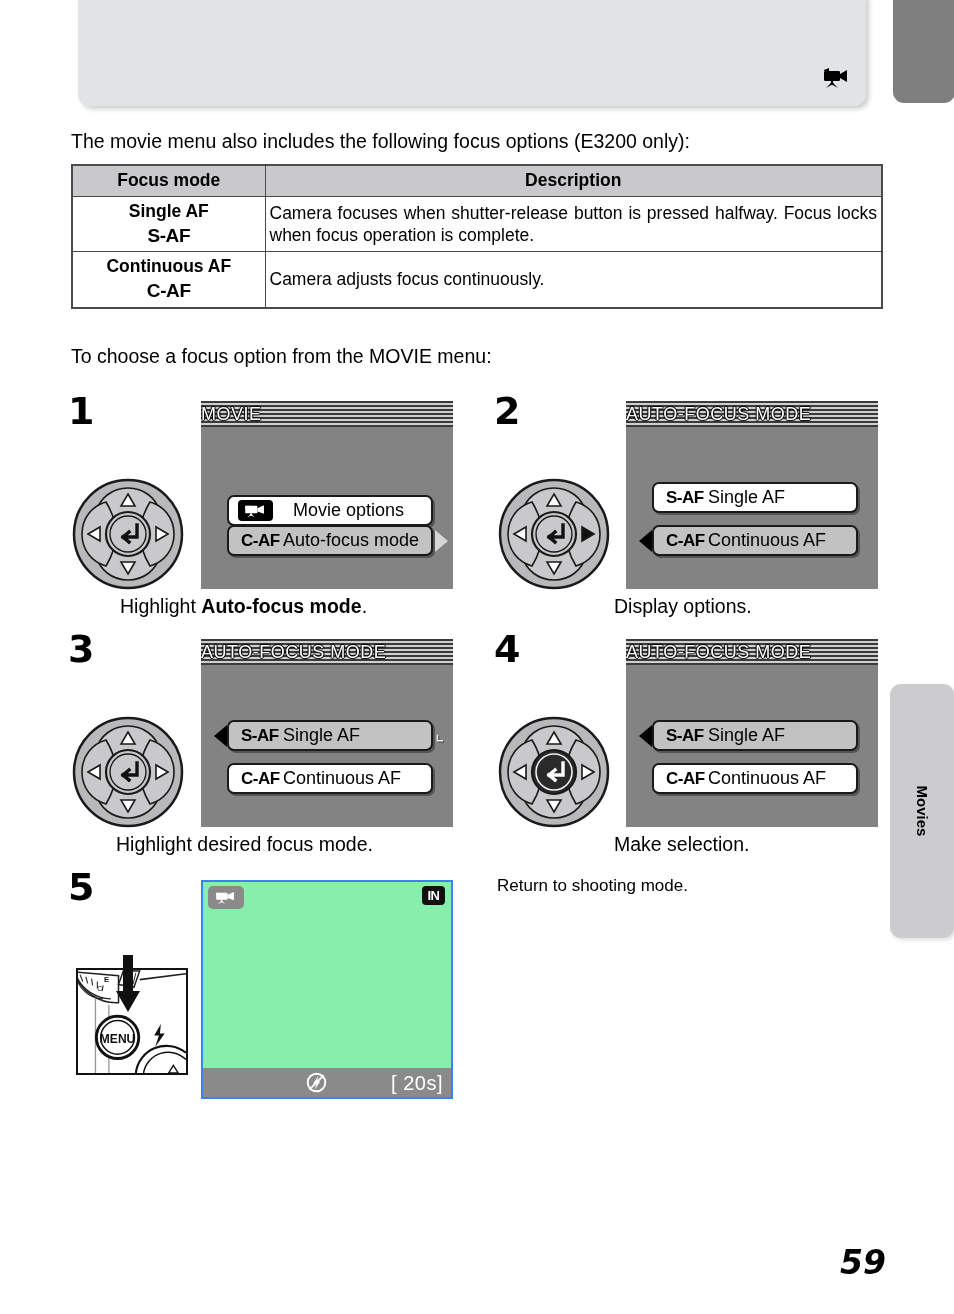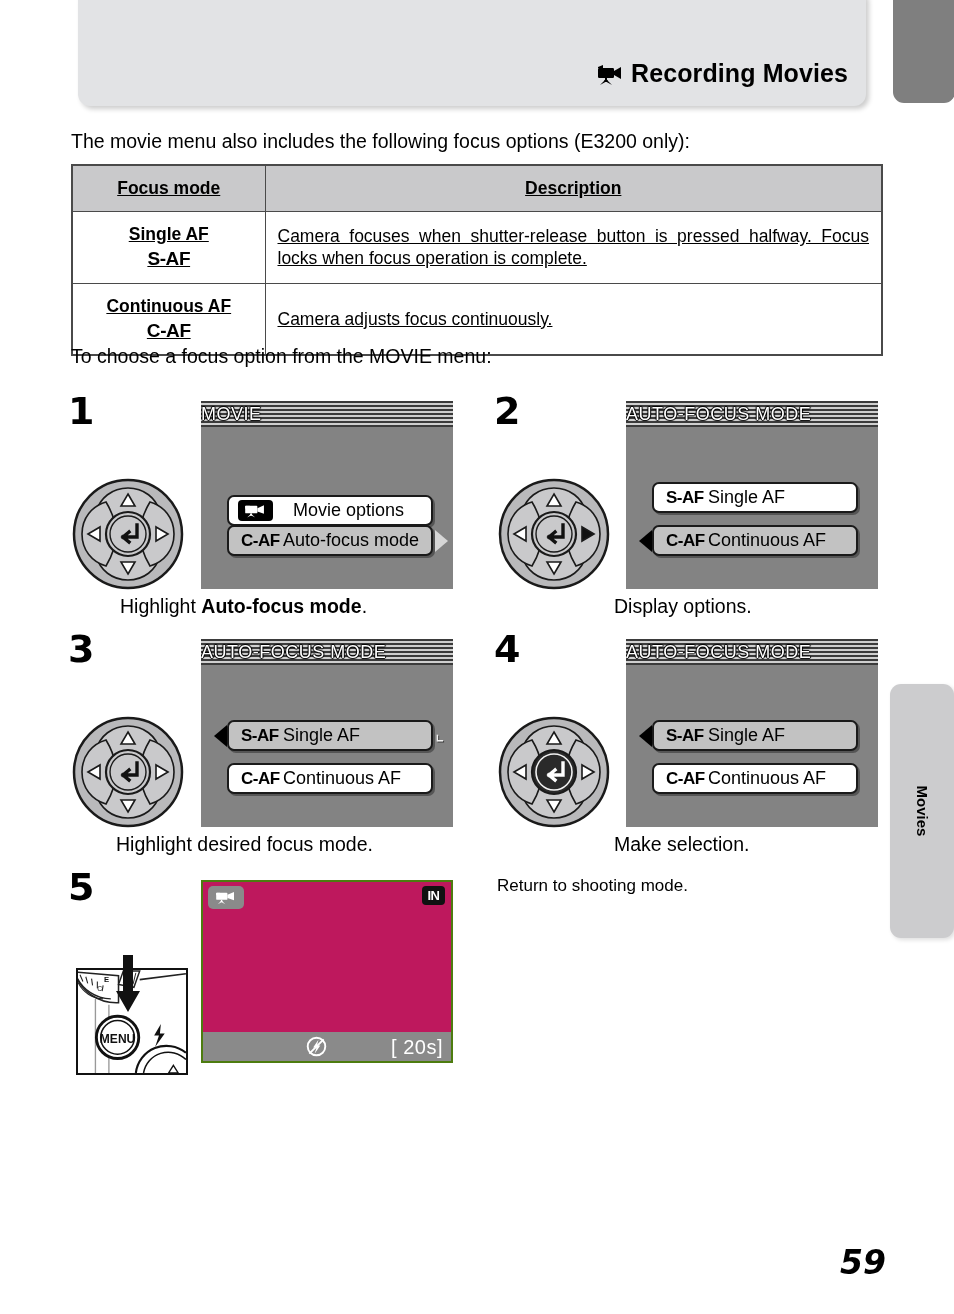--- a/index.html
+++ b/index.html
@@ -79,23 +79,22 @@
   
   .focus-table {
     position: absolute;
     left: 71px; top: 164px;
     width: 812px;
     border-collapse: collapse;
     border: 2px solid #4a4a4a;
   }
   .focus-table th, .focus-table td {
     border: 1.5px solid #4a4a4a;
-    padding: 12px;
+    padding: 4px;
     vertical-align: middle;
-    text-decoration: underline;
   }
   .focus-table thead th {
     background: #c9c9cb;
     font-size: 17.5px;
     font-weight: bold;
     height: 31px;
     text-align: center;
   }
   .col-mode { width: 193px; }
   .cell-mode {
@@ -230,23 +229,23 @@
   }
   .down-arrow {
     position: absolute;
     width: 26px;
     left: 42px;
     top: -22px;
     z-index: 5;
   }
   .lcd-live {
     position: absolute;
-    width: 252px; height: 183px;
-    background: #be185d;
-    border: 2px solid #4d7c0f;
+    width: 252px; height: 219px;
+    background: #86efac;
+    border: 2px solid #3b82f6;
   }
   .live-topbar { position: relative; height: 30px; }
   .movie-tag {
     position: absolute;
     left: 5px; top: 4px;
     width: 36px; height: 23px;
     background: #8a8a8a;
     border-radius: 5px;
     display: flex; align-items: center; justify-content: center;
   }
@@ -306,21 +305,20 @@
     <span class="moviecam-icon">
       <svg viewBox="0 0 26 22" width="26" height="22">
         <path d="M2 4 L2 3 L7 1 L7 4 Z" fill="#000"></path>
         <rect x="2" y="4" width="16" height="10" rx="1.2" fill="#000"></rect>
         <path d="M18 7 L25 3 L25 15 L18 11 Z" fill="#000"></path>
         <rect x="9" y="14" width="2" height="4" fill="#000"></rect>
         <path d="M4 21 L10 15 L12 16.5 Z" fill="#000"></path>
         <path d="M16 21 L10 15 L8 16.5 Z" fill="#000"></path>
       </svg>
     </span>
-    <span>Recording Movies</span>
   </div>
 </div>
 
 <div class="tab-top"></div>
 <div class="tab-side">
   <span class="tab-side-label">Movies</span>
 </div>
 
 <div class="intro-text">The movie menu also includes the following focus options (E3200 only):</div>
 

